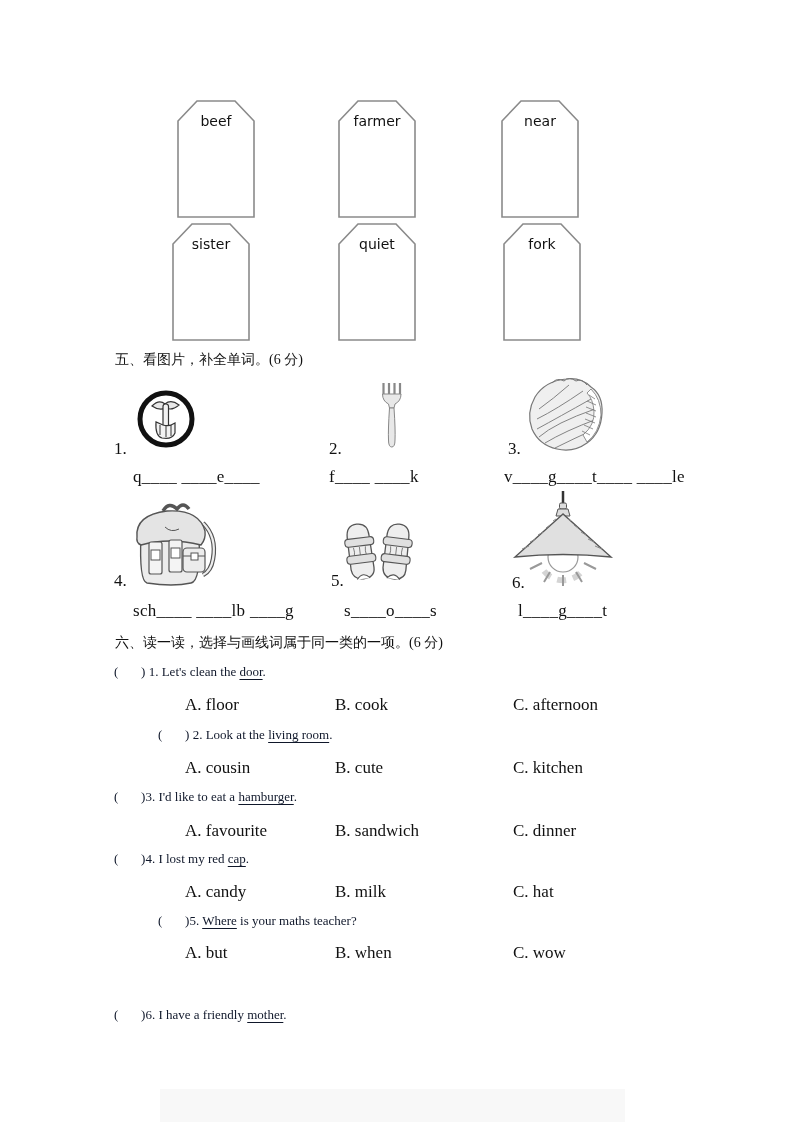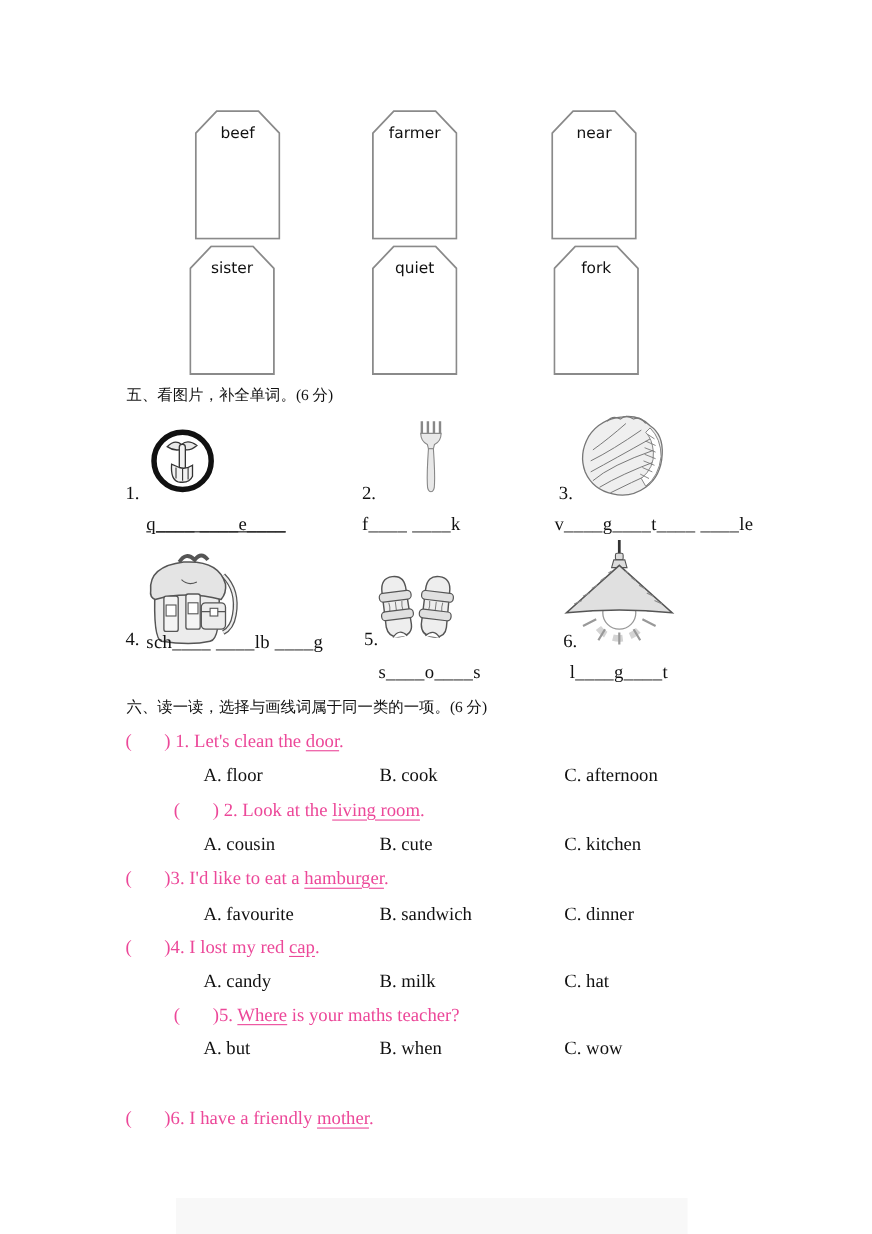--- a/index.html
+++ b/index.html
@@ -10,25 +10,25 @@
   .tag{position:absolute;width:78px;height:96px;}
   .tag svg{position:absolute;left:0;top:0;}
   .tag-label{
     position:absolute;top:13px;left:0;right:0;text-align:center;
     font-family:"DejaVu Sans",sans-serif;font-size:14px;color:#111;
   }
   .heading{position:absolute;font-size:14px;white-space:pre;color:#111;}
   .num{position:absolute;font-size:17px;color:#111;}
   .blank{position:absolute;font-size:17px;white-space:pre;color:#111;letter-spacing:.3px;}
   .icon{position:absolute;}
-  .qline{position:absolute;font-size:17px;white-space:pre;color:#ec4899;}
+  .qline{position:absolute;font-size:13px;white-space:pre;color:#0f172a;}
   .u{text-decoration:underline;text-underline-offset:3px;}
   .optrow{position:absolute;left:0;width:627px;height:22px;font-size:17px;color:#111;}
   .opt{position:absolute;white-space:pre;}
-  .opt.a{left:185px;} .opt.b{left:345px;} .opt.c{left:513px;}
+  .opt.a{left:185px;} .opt.b{left:335px;} .opt.c{left:513px;}
   .footer-shade{position:absolute;left:160px;top:1089px;width:465px;height:33px;background:#f8f8f8;}
 </style>
 </head>
 <body>
 
 <div class="page">
 
   <div class="tag" style="left:177px;top:100px;">
     <svg width="78" height="118" viewBox="0 0 78 118">
       <path d="M20 1 L58 1 L77 21 L77 117 L1 117 L1 21 Z" fill="#ffffff" stroke="#8a8a8a" stroke-width="1.6"></path>
@@ -69,21 +69,21 @@
   <div class="heading" style="left:115px;top:351px;">五、看图片，补全单词。(6 分)</div>
 
   <span class="num" style="left:114px;top:439px;">1.</span>
   <svg class="icon" style="left:136px;top:389px;" width="60" height="60" viewBox="0 0 60 60">
     <circle cx="30" cy="30" r="26" fill="#ffffff" stroke="#111111" stroke-width="5"></circle>
     <path d="M16 17 Q23 10 29 15 Q35 10 43 16 Q36 22 30 19 Q23 22 16 17 Z" fill="#e8e8e8" stroke="#333" stroke-width="1.2"></path>
     <rect x="27" y="15" width="5.5" height="26" rx="2.5" fill="#f2f2f2" stroke="#333" stroke-width="1.2"></rect>
     <path d="M20 33 Q19 47 26 49 Q36 51 39 44 L39 34 Q33 38 27 36 Z" fill="#f2f2f2" stroke="#333" stroke-width="1.2"></path>
     <path d="M24 36 L24 46 M30 37 L30 48 M35 36 L35 47" stroke="#333" stroke-width="1" fill="none"></path>
   </svg>
-  <span class="blank" style="left:133px;top:467px;text-decoration:underline;">q____ ____e____</span>
+  <span class="blank" style="left:133px;top:467px;">q____ ____e____</span>
 
   <span class="num" style="left:329px;top:439px;">2.</span>
   <svg class="icon" style="left:381px;top:380px;" width="22" height="70" viewBox="0 0 22 70">
     <path d="M2.5 3 L2.5 15 M8 3 L8 15 M13.5 3 L13.5 15 M19 3 L19 15" stroke="#888" stroke-width="2.2" fill="none"></path>
     <path d="M1.5 14 Q1.5 21 7.5 24 L8.5 28 L13 28 L14 24 Q20 21 20 14 Z" fill="#e8e8e8" stroke="#888" stroke-width="1"></path>
     <path d="M8.5 28 Q7 50 7.5 60 Q7.5 67 10.8 67 Q14 67 14 60 Q14.5 50 13 28 Z" fill="#e8e8e8" stroke="#888" stroke-width="1"></path>
   </svg>
   <span class="blank" style="left:329px;top:467px;">f____ ____k</span>
 
   <span class="num" style="left:508px;top:439px;">3.</span>
@@ -110,21 +110,21 @@
     <path d="M13 40 Q11 18 43 14 Q75 12 81 34 Q82 42 77 48 Q45 40 17 48 Q12 46 13 40 Z" fill="#e4e4e4" stroke="#555" stroke-width="1.4"></path>
     <path d="M41 30 Q47 36 55 32" fill="none" stroke="#555" stroke-width="1"></path>
     <rect x="25" y="45" width="13" height="32" rx="2" fill="#f4f4f4" stroke="#555" stroke-width="1.2"></rect>
     <rect x="45" y="43" width="13" height="32" rx="2" fill="#f4f4f4" stroke="#555" stroke-width="1.2"></rect>
     <rect x="27" y="53" width="9" height="10" fill="#ffffff" stroke="#555" stroke-width="1"></rect>
     <rect x="47" y="51" width="9" height="10" fill="#ffffff" stroke="#555" stroke-width="1"></rect>
     <rect x="59" y="51" width="22" height="24" rx="4" fill="#ececec" stroke="#555" stroke-width="1.2"></rect>
     <path d="M59 59 L81 59" stroke="#555" stroke-width="1"></path>
     <rect x="67" y="56" width="7" height="7" fill="#ffffff" stroke="#555" stroke-width="1"></rect>
   </svg>
-  <span class="blank" style="left:133px;top:574px;">sch____ ____lb ____g</span>
+  <span class="blank" style="left:133px;top:601px;">sch____ ____lb ____g</span>
 
   <span class="num" style="left:331px;top:571px;">5.</span>
   <svg class="icon" style="left:341px;top:517px;" width="74" height="70" viewBox="0 0 74 70">
     <g transform="rotate(-7 19 35)">
       <path d="M8 20 Q8 7 19 7 Q30 7 30 20 L31 52 Q31 62 19.5 62 Q9 62 8 52 Z" fill="#eeeeee" stroke="#555" stroke-width="1.3"></path>
       <path d="M13 30 Q14 35 13 38 M19 30 L19 38 M25 30 Q24 35 25 38" stroke="#777" stroke-width="0.9" fill="none"></path>
       <rect x="5" y="21" width="29" height="8" rx="3.5" fill="#e0e0e0" stroke="#555" stroke-width="1.1"></rect>
       <rect x="5" y="38" width="29" height="8" rx="3.5" fill="#e0e0e0" stroke="#555" stroke-width="1.1"></rect>
       <path d="M13 62 Q19.5 54 26 62" fill="#ffffff" stroke="#555" stroke-width="1.1"></path>
     </g>

